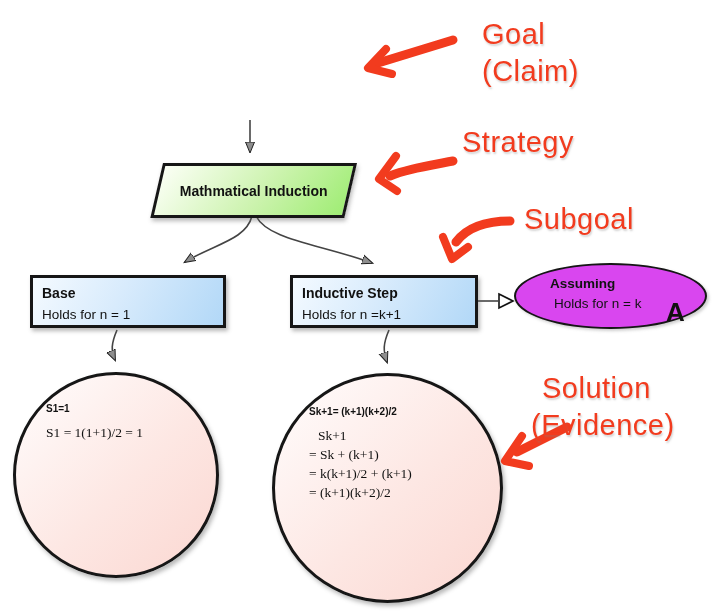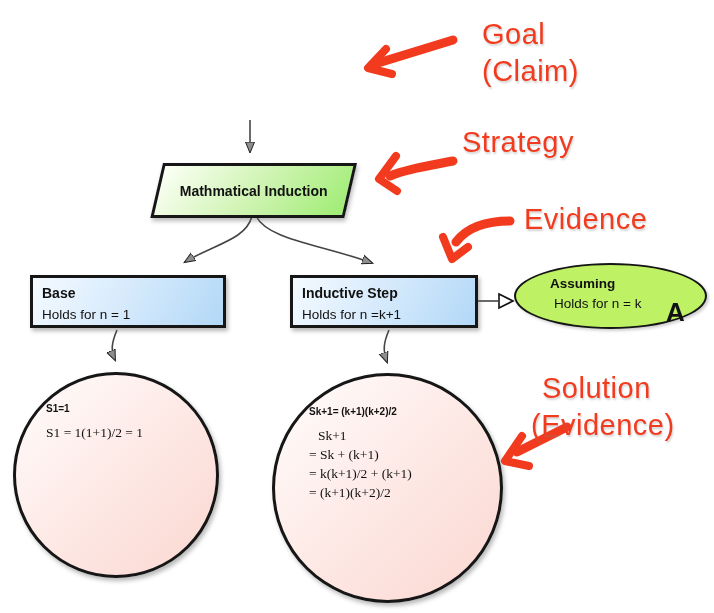--- a/index.html
+++ b/index.html
@@ -25,21 +25,21 @@
     left:163px;top:163px;width:194px;height:55px;
     transform:skewX(-13deg);transform-origin:0 0;
     background:linear-gradient(120deg,#fbfff5 0%,#ccf3ae 55%,#a0ed75 100%);
   }
   .para-label{
     width:100%;height:100%;display:flex;align-items:center;justify-content:center;
     transform:skewX(13deg);font-weight:bold;font-size:14px;white-space:nowrap;
   }
   .ellipse-node{
     left:514px;top:263px;width:193px;height:66px;border-radius:50%;
-    border-width:2.5px;background:#bef264;box-shadow:2px 2px 3px rgba(120,120,120,0.35);
+    border-width:2.5px;background:#d946ef;box-shadow:2px 2px 3px rgba(120,120,120,0.35);
   }
   .ellipse-inner{padding:11px 0 0 34px;}
   .ellipse-inner .e-title{font-weight:bold;font-size:13.5px;}
   .ellipse-inner .e-body{font-size:13.5px;padding:5px 8px 0 4px;}
   .circle-node{
     border-radius:50%;
     background:linear-gradient(135deg,#fffdfd 0%,#fde7e3 55%,#fbd7d1 100%);
   }
   .circle-a{left:13px;top:372px;width:206px;height:206px;}
   .circle-b{left:272px;top:373px;width:231px;height:230px;}
@@ -126,21 +126,21 @@
   </div>
 
   <div class="red-label red-goal">
     <div>Goal</div>
     <div>(Claim)</div>
   </div>
   <div class="red-label red-strategy">
     <div>Strategy</div>
   </div>
   <div class="red-label red-subgoal">
-    <div>Evidence</div>
+    <div>Subgoal</div>
   </div>
   <div class="red-label red-solution">
     <div class="l1">Solution</div>
     <div>(Evidence)</div>
   </div>
 
   <svg class="layer" id="annotation-layer">
     <g stroke="#f23b1e" fill="none" stroke-linecap="round" stroke-linejoin="round">
 
       <g>

